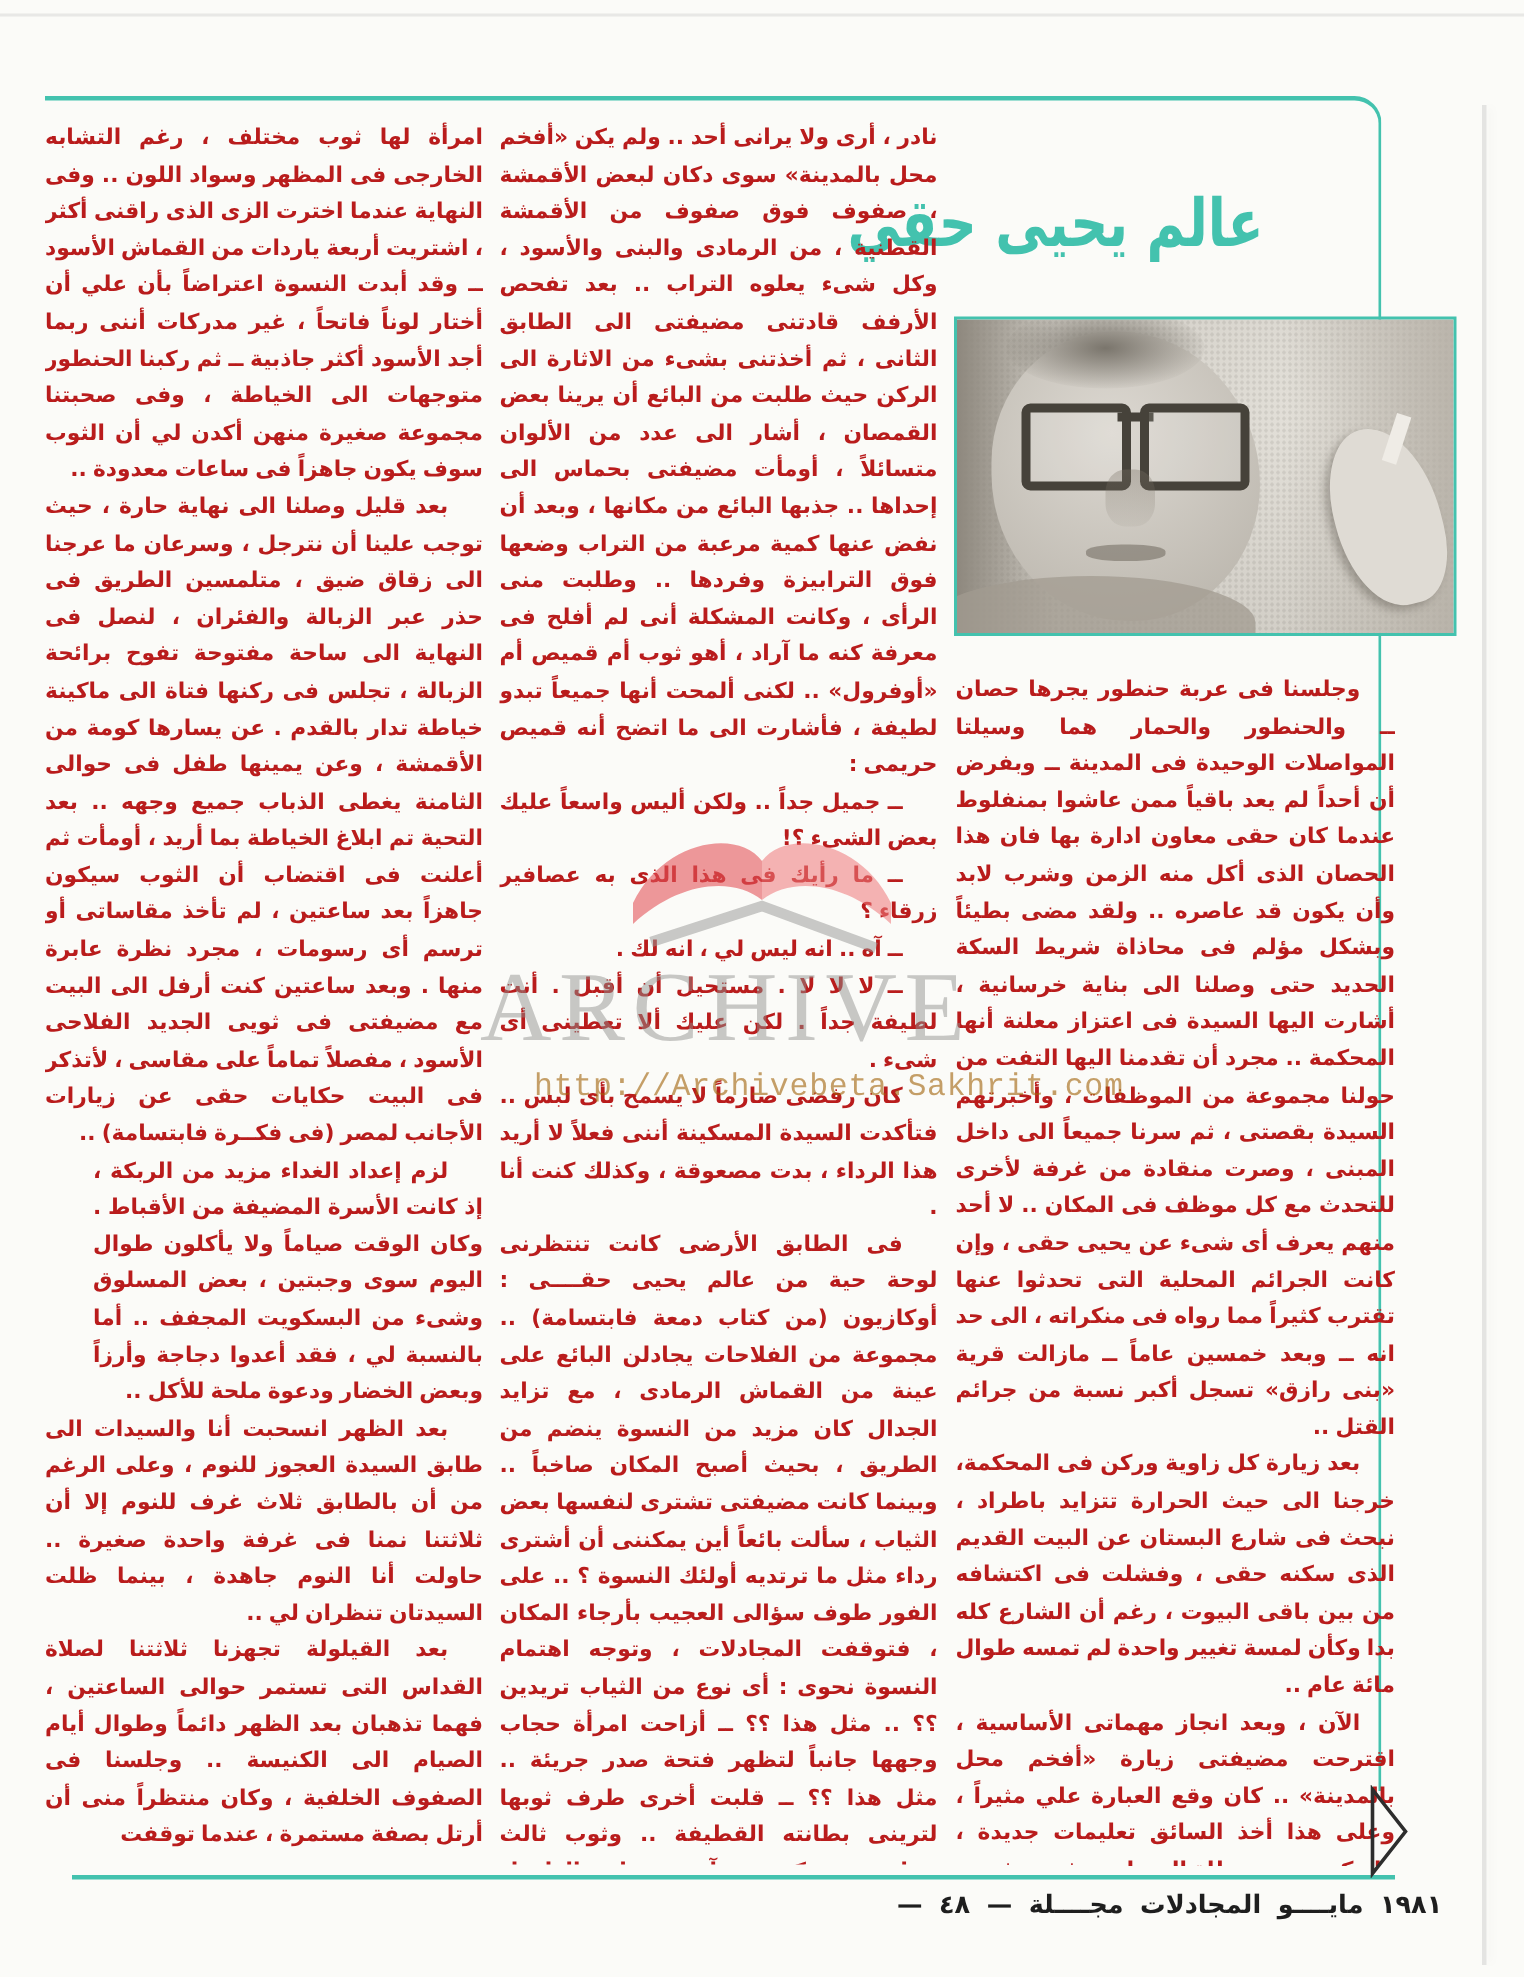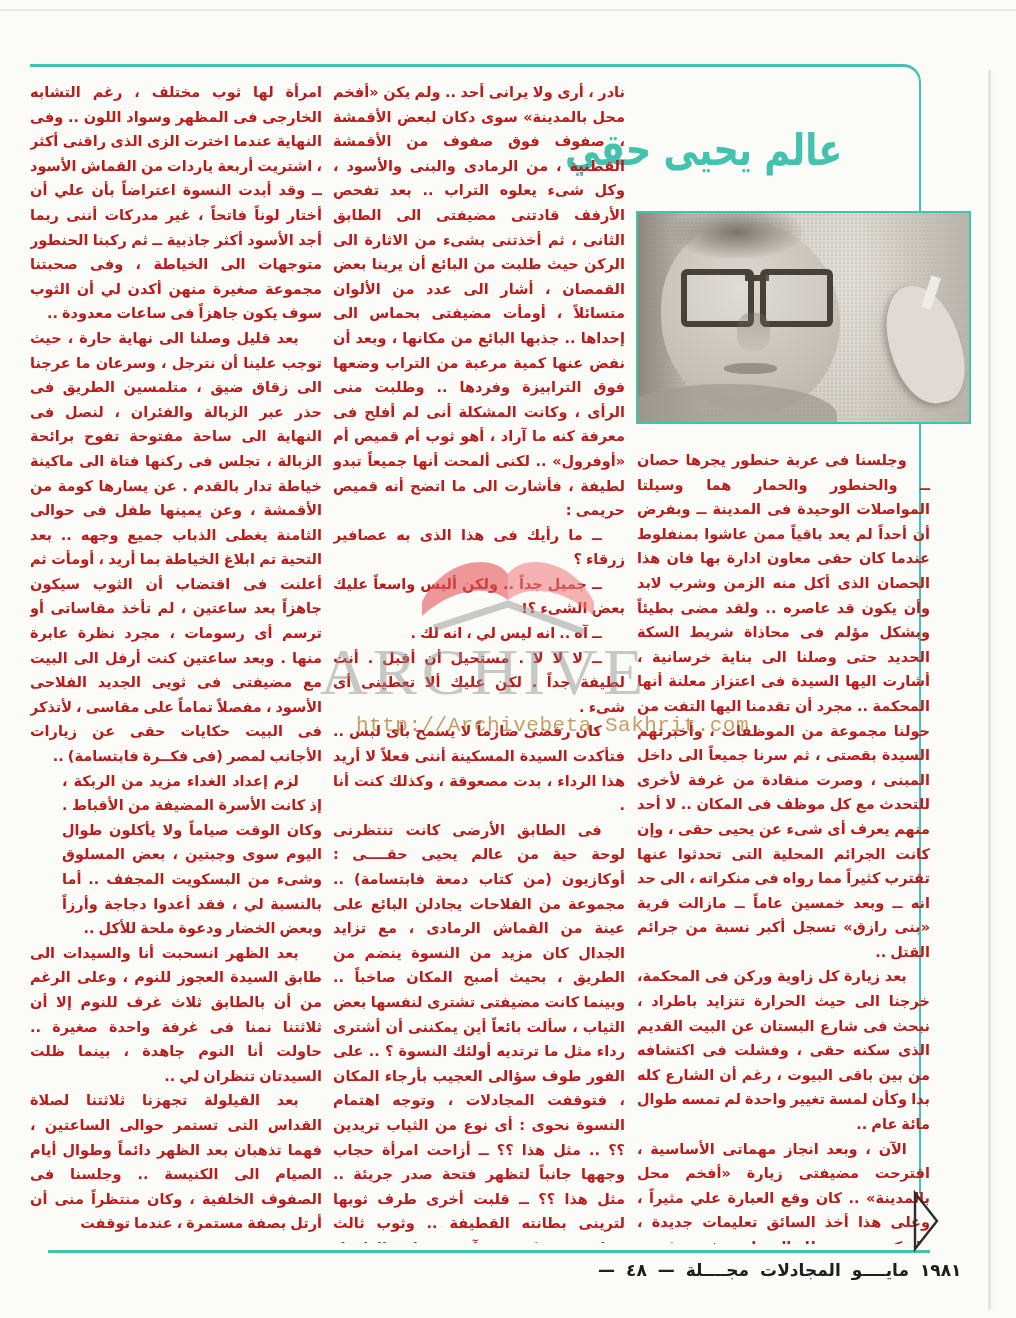--- a/index.html
+++ b/index.html
@@ -100,22 +100,22 @@
   <div class="ph-cig"></div>
 </div>
 
 <div class="col col-right">
     <p style="text-indent: 1.6em;">وجلسنا فى عربة حنطور يجرها حصان ــ والحنطور والحمار هما وسيلتا المواصلات الوحيدة فى المدينة ــ وبفرض أن أحداً لم يعد باقياً ممن عاشوا بمنفلوط عندما كان حقى معاون ادارة بها فان هذا الحصان الذى أكل منه الزمن وشرب لابد وأن يكون قد عاصره .. ولقد مضى بطيئاً وبشكل مؤلم فى محاذاة شريط السكة الحديد حتى وصلنا الى بناية خرسانية ، أشارت اليها السيدة فى اعتزاز معلنة أنها المحكمة .. مجرد أن تقدمنا اليها التفت من حولنا مجموعة من الموظفات ، وأخبرتهم السيدة بقصتى ، ثم سرنا جميعاً الى داخل المبنى ، وصرت منقادة من غرفة لأخرى للتحدث مع كل موظف فى المكان .. لا أحد منهم يعرف أى شىء عن يحيى حقى ، وإن كانت الجرائم المحلية التى تحدثوا عنها تقترب كثيراً مما رواه فى منكراته ، الى حد انه ــ وبعد خمسين عاماً ــ مازالت قرية «بنى رازق» تسجل أكبر نسبة من جرائم القتل ..</p>
     <p style="text-indent: 1.6em;">بعد زيارة كل زاوية وركن فى المحكمة، خرجنا الى حيث الحرارة تتزايد باطراد ، نبحث فى شارع البستان عن البيت القديم الذى سكنه حقى ، وفشلت فى اكتشافه من بين باقى البيوت ، رغم أن الشارع كله بدا وكأن لمسة تغيير واحدة لم تمسه طوال مائة عام ..</p>
     <p style="text-indent: 1.6em;">الآن ، وبعد انجاز مهماتى الأساسية ، اقترحت مضيفتى زيارة «أفخم محل بالمدينة» .. كان وقع العبارة علي مثيراً ، وعلى هذا أخذ السائق تعليمات جديدة ، وارتكنت تحت مظلة الحنطور ، فى ترف</p>
   </div>
 <div class="col col-middle">
     <p style="text-indent: 0px;">نادر ، أرى ولا يرانى أحد .. ولم يكن «أفخم محل بالمدينة» سوى دكان لبعض الأقمشة ، صفوف فوق صفوف من الأقمشة القطنية ، من الرمادى والبنى والأسود ، وكل شىء يعلوه التراب .. بعد تفحص الأرفف قادتنى مضيفتى الى الطابق الثانى ، ثم أخذتنى بشىء من الاثارة الى الركن حيث طلبت من البائع أن يرينا بعض القمصان ، أشار الى عدد من الألوان متسائلاً ، أومأت مضيفتى بحماس الى إحداها .. جذبها البائع من مكانها ، وبعد أن نفض عنها كمية مرعبة من التراب وضعها فوق الترابيزة وفردها .. وطلبت منى الرأى ، وكانت المشكلة أنى لم أفلح فى معرفة كنه ما آراد ، أهو ثوب أم قميص أم «أوفرول» .. لكنى ألمحت أنها جميعاً تبدو لطيفة ، فأشارت الى ما اتضح أنه قميص حريمى :</p>
+    <p style="text-indent: 1.6em;">ــ جميل جداً .. ولكن أليس واسعاً عليك بعض الشىء ؟!</p>
     <p style="text-indent: 1.6em;">ــ ما رأيك فى هذا الذى به عصافير زرقاء ؟</p>
-    <p style="text-indent: 1.6em;">ــ جميل جداً .. ولكن أليس واسعاً عليك بعض الشىء ؟!</p>
     <p style="text-indent: 1.6em;">ــ آه .. انه ليس لي ، انه لك .</p>
     <p style="text-indent: 1.6em;">ــ لا لا لا . مستحيل أن أقبل . أنت لطيفة جداً . لكن عليك ألا تعطينى أى شىء .</p>
     <p style="text-indent: 1.6em;">كان رفضى صارماً لا يسمح بأى لبس .. فتأكدت السيدة المسكينة أننى فعلاً لا أريد هذا الرداء ، بدت مصعوقة ، وكذلك كنت أنا .</p>
     <p style="text-indent: 1.6em;">فى الطابق الأرضى كانت تنتظرنى لوحة حية من عالم يحيى حقــــى : أوكازيون (من كتاب دمعة فابتسامة) .. مجموعة من الفلاحات يجادلن البائع على عينة من القماش الرمادى ، مع تزايد الجدال كان مزيد من النسوة ينضم من الطريق ، بحيث أصبح المكان صاخباً .. وبينما كانت مضيفتى تشترى لنفسها بعض الثياب ، سألت بائعاً أين يمكننى أن أشترى رداء مثل ما ترتديه أولئك النسوة ؟ .. على الفور طوف سؤالى العجيب بأرجاء المكان ، فتوقفت المجادلات ، وتوجه اهتمام النسوة نحوى : أى نوع من الثياب تريدين ؟؟ .. مثل هذا ؟؟ ــ أزاحت امرأة حجاب وجهها جانباً لتظهر فتحة صدر جريئة .. مثل هذا ؟؟ ــ قلبت أخرى طرف ثوبها لترينى بطانته القطيفة .. وثوب ثالث بتطريز مزركش ، آخر مذيل بالدانتيل والكرانيش .. واكتشفت ــ لدهشتى البالغة ــ أن كل</p>
   </div>
 <div class="col col-left">
     <p style="text-indent: 0px;">امرأة لها ثوب مختلف ، رغم التشابه الخارجى فى المظهر وسواد اللون .. وفى النهاية عندما اخترت الزى الذى راقنى أكثر ، اشتريت أربعة ياردات من القماش الأسود ــ وقد أبدت النسوة اعتراضاً بأن علي أن أختار لوناً فاتحاً ، غير مدركات أننى ربما أجد الأسود أكثر جاذبية ــ ثم ركبنا الحنطور متوجهات الى الخياطة ، وفى صحبتنا مجموعة صغيرة منهن أكدن لي أن الثوب سوف يكون جاهزاً فى ساعات معدودة ..</p>
     <p style="text-indent: 1.6em;">بعد قليل وصلنا الى نهاية حارة ، حيث توجب علينا أن نترجل ، وسرعان ما عرجنا الى زقاق ضيق ، متلمسين الطريق فى حذر عبر الزبالة والفئران ، لنصل فى النهاية الى ساحة مفتوحة تفوح برائحة الزبالة ، تجلس فى ركنها فتاة الى ماكينة خياطة تدار بالقدم . عن يسارها كومة من الأقمشة ، وعن يمينها طفل فى حوالى الثامنة يغطى الذباب جميع وجهه .. بعد التحية تم ابلاغ الخياطة بما أريد ، أومأت ثم أعلنت فى اقتضاب أن الثوب سيكون جاهزاً بعد ساعتين ، لم تأخذ مقاساتى أو ترسم أى رسومات ، مجرد نظرة عابرة منها . وبعد ساعتين كنت أرفل الى البيت مع مضيفتى فى ثويى الجديد الفلاحى الأسود ، مفصلاً تماماً على مقاسى ، لأتذكر فى البيت حكايات حقى عن زيارات الأجانب لمصر (فى فكــرة فابتسامة) ..</p>
     <p style="text-indent: 1.6em; margin-left: 32px;">لزم إعداد الغداء مزيد من الربكة ، إذ كانت الأسرة المضيفة من الأقباط . وكان الوقت صياماً ولا يأكلون طوال اليوم سوى وجبتين ، بعض المسلوق وشىء من البسكويت المجفف .. أما بالنسبة لي ، فقد أعدوا دجاجة وأرزاً وبعض الخضار ودعوة ملحة للأكل ..</p>
     <p style="text-indent: 1.6em;">بعد الظهر انسحبت أنا والسيدات الى طابق السيدة العجوز للنوم ، وعلى الرغم من أن بالطابق ثلاث غرف للنوم إلا أن ثلاثتنا نمنا فى غرفة واحدة صغيرة .. حاولت أنا النوم جاهدة ، بينما ظلت السيدتان تنظران لي ..</p>

